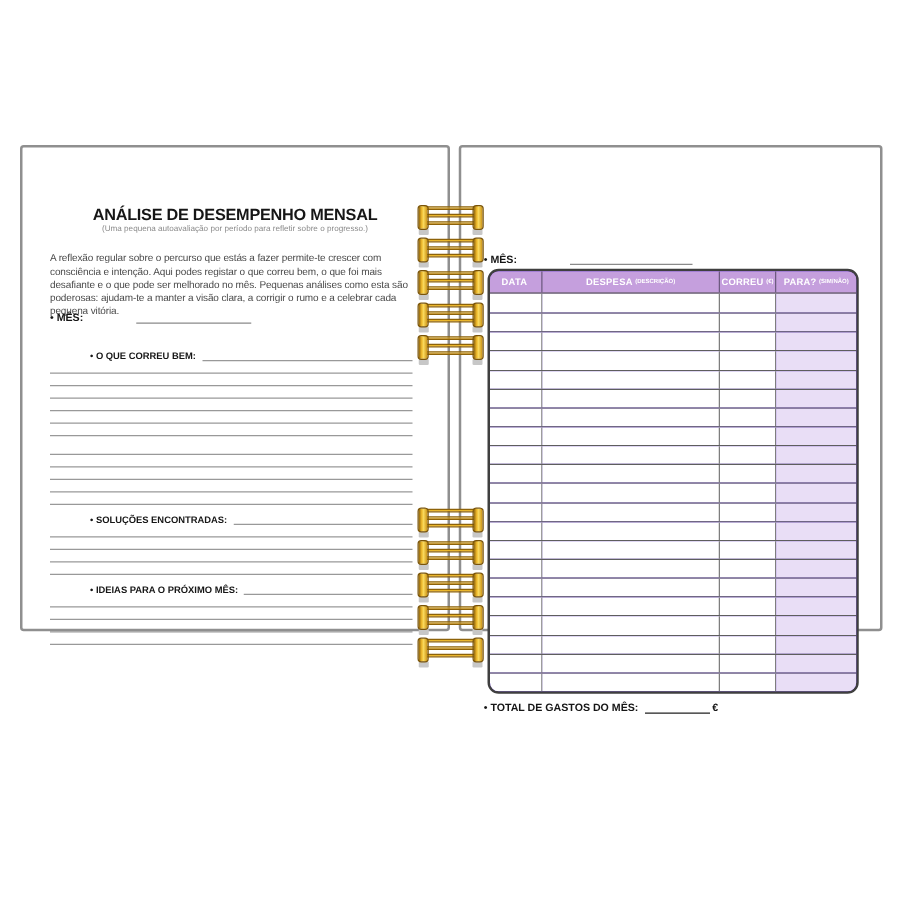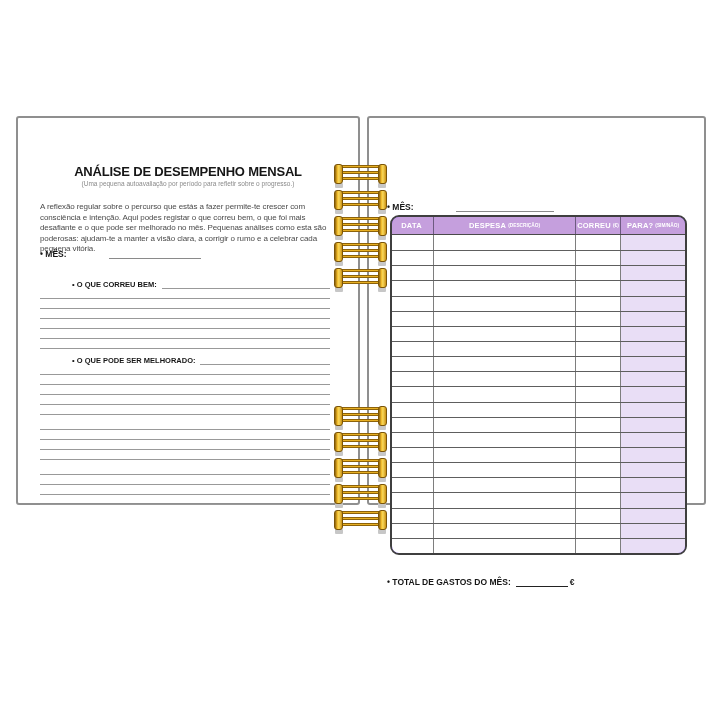--- a/index.html
+++ b/index.html
@@ -57,21 +57,21 @@
   .th:last-child{border-right:none;}
   .th-main{font-size:7.5px;font-weight:bold;color:#ffffff;letter-spacing:0.2px;white-space:nowrap;}
   .th-sub{font-size:4.8px;font-weight:bold;color:#ffffff;white-space:nowrap;}
   .t-body{flex:1;display:grid;grid-auto-rows:1fr;}
   .t-row{display:grid;grid-template-columns:42px 1fr 45px 64px;border-top:1px solid #5e5e5e;}
   .t-row:first-child{border-top:none;}
   .td{border-right:1px solid #7e7e7e;background:#fff;}
   .td:last-child{border-right:none;}
   .td.paid{background:var(--paid-column-bg);}
 
-  .rp-total{position:absolute;top:443px;left:18px;display:flex;align-items:flex-end;margin-top:16px;}
+  .rp-total{position:absolute;top:443px;left:18px;display:flex;align-items:flex-end;}
   .total-label{font-size:8.5px;font-weight:bold;color:#161616;white-space:nowrap;}
   .total-line{width:52px;border-bottom:1px solid #222;height:8px;margin-left:5px;}
   .total-euro{font-size:8.5px;font-weight:bold;color:#161616;margin-left:2px;}
 
   
   .coil{position:absolute;left:334px;width:53px;height:19px;z-index:10;}
   .coil-bar{position:absolute;left:4px;right:4px;height:3px;border-radius:2px;
     background:linear-gradient(180deg,#f8d24e,#e3a81c 60%,#c3880f);
     border:1px solid #8d6209;}
   .b1{top:0;}.b2{top:6px;}.b3{top:12px;}
@@ -102,37 +102,41 @@
             <span class="sec-line"></span>
           </div>
           <div class="rule"></div>
           <div class="rule"></div>
           <div class="rule"></div>
           <div class="rule"></div>
           <div class="rule"></div>
           <div class="rule"></div>
         </div>
         <div class="section">
+          <div class="rule"></div>
+          <div class="rule"></div>
+          <div class="rule"></div>
+          <div class="rule"></div>
+          <div class="rule"></div>
+        </div>
+        <div class="section">
           <div class="sec-head">
-            <span class="sec-label">• O QUE PODE SER MELHORADO:</span>
+            <span class="sec-label">• SOLUÇÕES ENCONTRADAS:</span>
             <span class="sec-line"></span>
           </div>
           <div class="rule"></div>
           <div class="rule"></div>
           <div class="rule"></div>
           <div class="rule"></div>
-          <div class="rule"></div>
         </div>
         <div class="section">
-          <div class="rule"></div>
-          <div class="rule"></div>
-          <div class="rule"></div>
-          <div class="rule"></div>
-        </div>
-        <div class="section">
+          <div class="sec-head">
+            <span class="sec-label">• IDEIAS PARA O PRÓXIMO MÊS:</span>
+            <span class="sec-line"></span>
+          </div>
           <div class="rule"></div>
           <div class="rule"></div>
           <div class="rule"></div>
           <div class="rule"></div>
         </div>
       </div>
   </div>
 
   <div class="page right">
     <div class="rp-month month-row">

